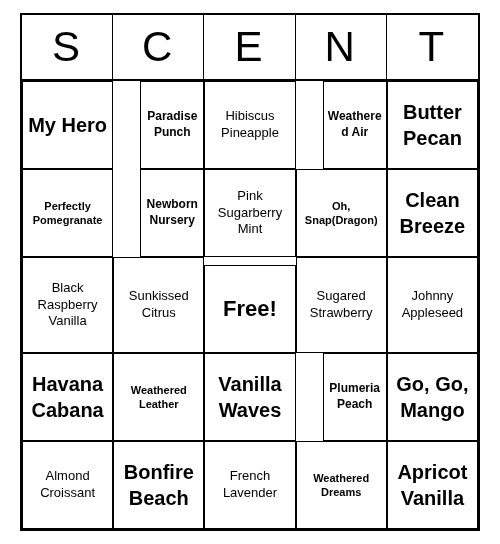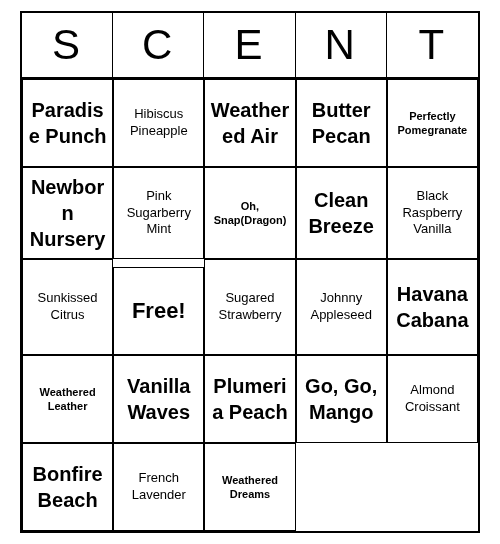--- a/index.html
+++ b/index.html
@@ -46,22 +46,23 @@
       padding: 6px 4px;
       font-size: 13px;
       line-height: 1.3;
       word-break: break-word;
     }
     .bingo-cell.large-text {
       font-size: 20px;
       font-weight: bold;
     }
     .bingo-cell.medium-text {
-      font-size: 20px;
+      font-size: 12px;
       font-weight: bold;
+      margin-left: 27px;
     }
     .bingo-cell.free-cell {
       font-size: 22px;
       font-weight: bold;
       margin-top: 8px;
     }
     .bingo-cell.small-text {
       font-size: 11px;
       font-weight: bold;
     }
@@ -71,20 +72,21 @@
 
 <div class="bingo-card">
   <div class="bingo-header">
     <div class="bingo-header-cell">S</div>
     <div class="bingo-header-cell">C</div>
     <div class="bingo-header-cell">E</div>
     <div class="bingo-header-cell">N</div>
     <div class="bingo-header-cell">T</div>
   </div>
   <div class="bingo-grid" id="grid-container">
+  <div class="bingo-cell large-text">My Hero</div>
       <div class="bingo-cell medium-text">Paradise Punch</div>
       <div class="bingo-cell">Hibiscus Pineapple</div>
       <div class="bingo-cell medium-text">Weathered Air</div>
       <div class="bingo-cell large-text">Butter Pecan</div>
       <div class="bingo-cell small-text">Perfectly Pomegranate</div>
       <div class="bingo-cell medium-text">Newborn Nursery</div>
       <div class="bingo-cell">Pink Sugarberry Mint</div>
       <div class="bingo-cell small-text">Oh, Snap(Dragon)</div>
       <div class="bingo-cell large-text">Clean Breeze</div>
       <div class="bingo-cell">Black Raspberry Vanilla</div>
@@ -94,14 +96,15 @@
       <div class="bingo-cell">Johnny Appleseed</div>
       <div class="bingo-cell large-text">Havana Cabana</div>
       <div class="bingo-cell small-text">Weathered Leather</div>
       <div class="bingo-cell large-text">Vanilla Waves</div>
       <div class="bingo-cell medium-text">Plumeria Peach</div>
       <div class="bingo-cell large-text">Go, Go, Mango</div>
       <div class="bingo-cell">Almond Croissant</div>
       <div class="bingo-cell large-text">Bonfire Beach</div>
       <div class="bingo-cell">French Lavender</div>
       <div class="bingo-cell small-text">Weathered Dreams</div>
+      <div class="bingo-cell large-text">Apricot Vanilla</div>
     </div>
 </div>
 
 </body></html>

